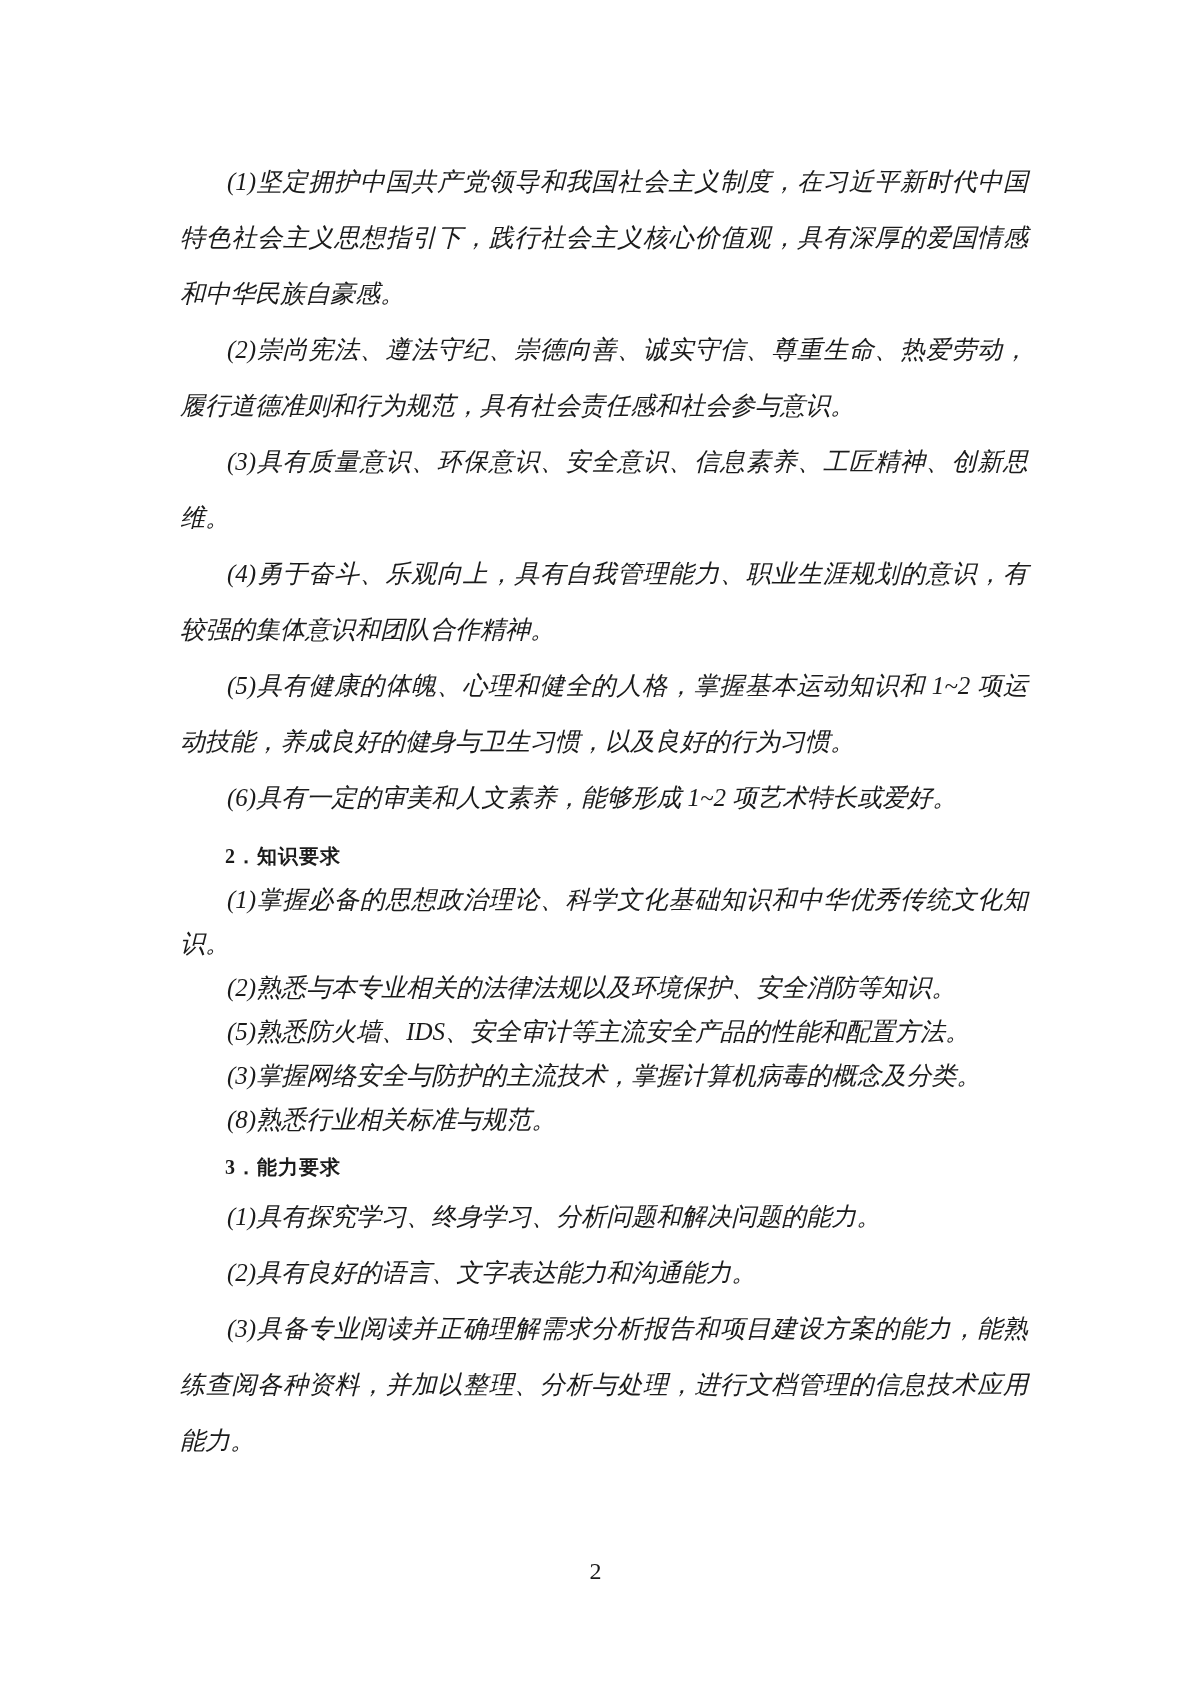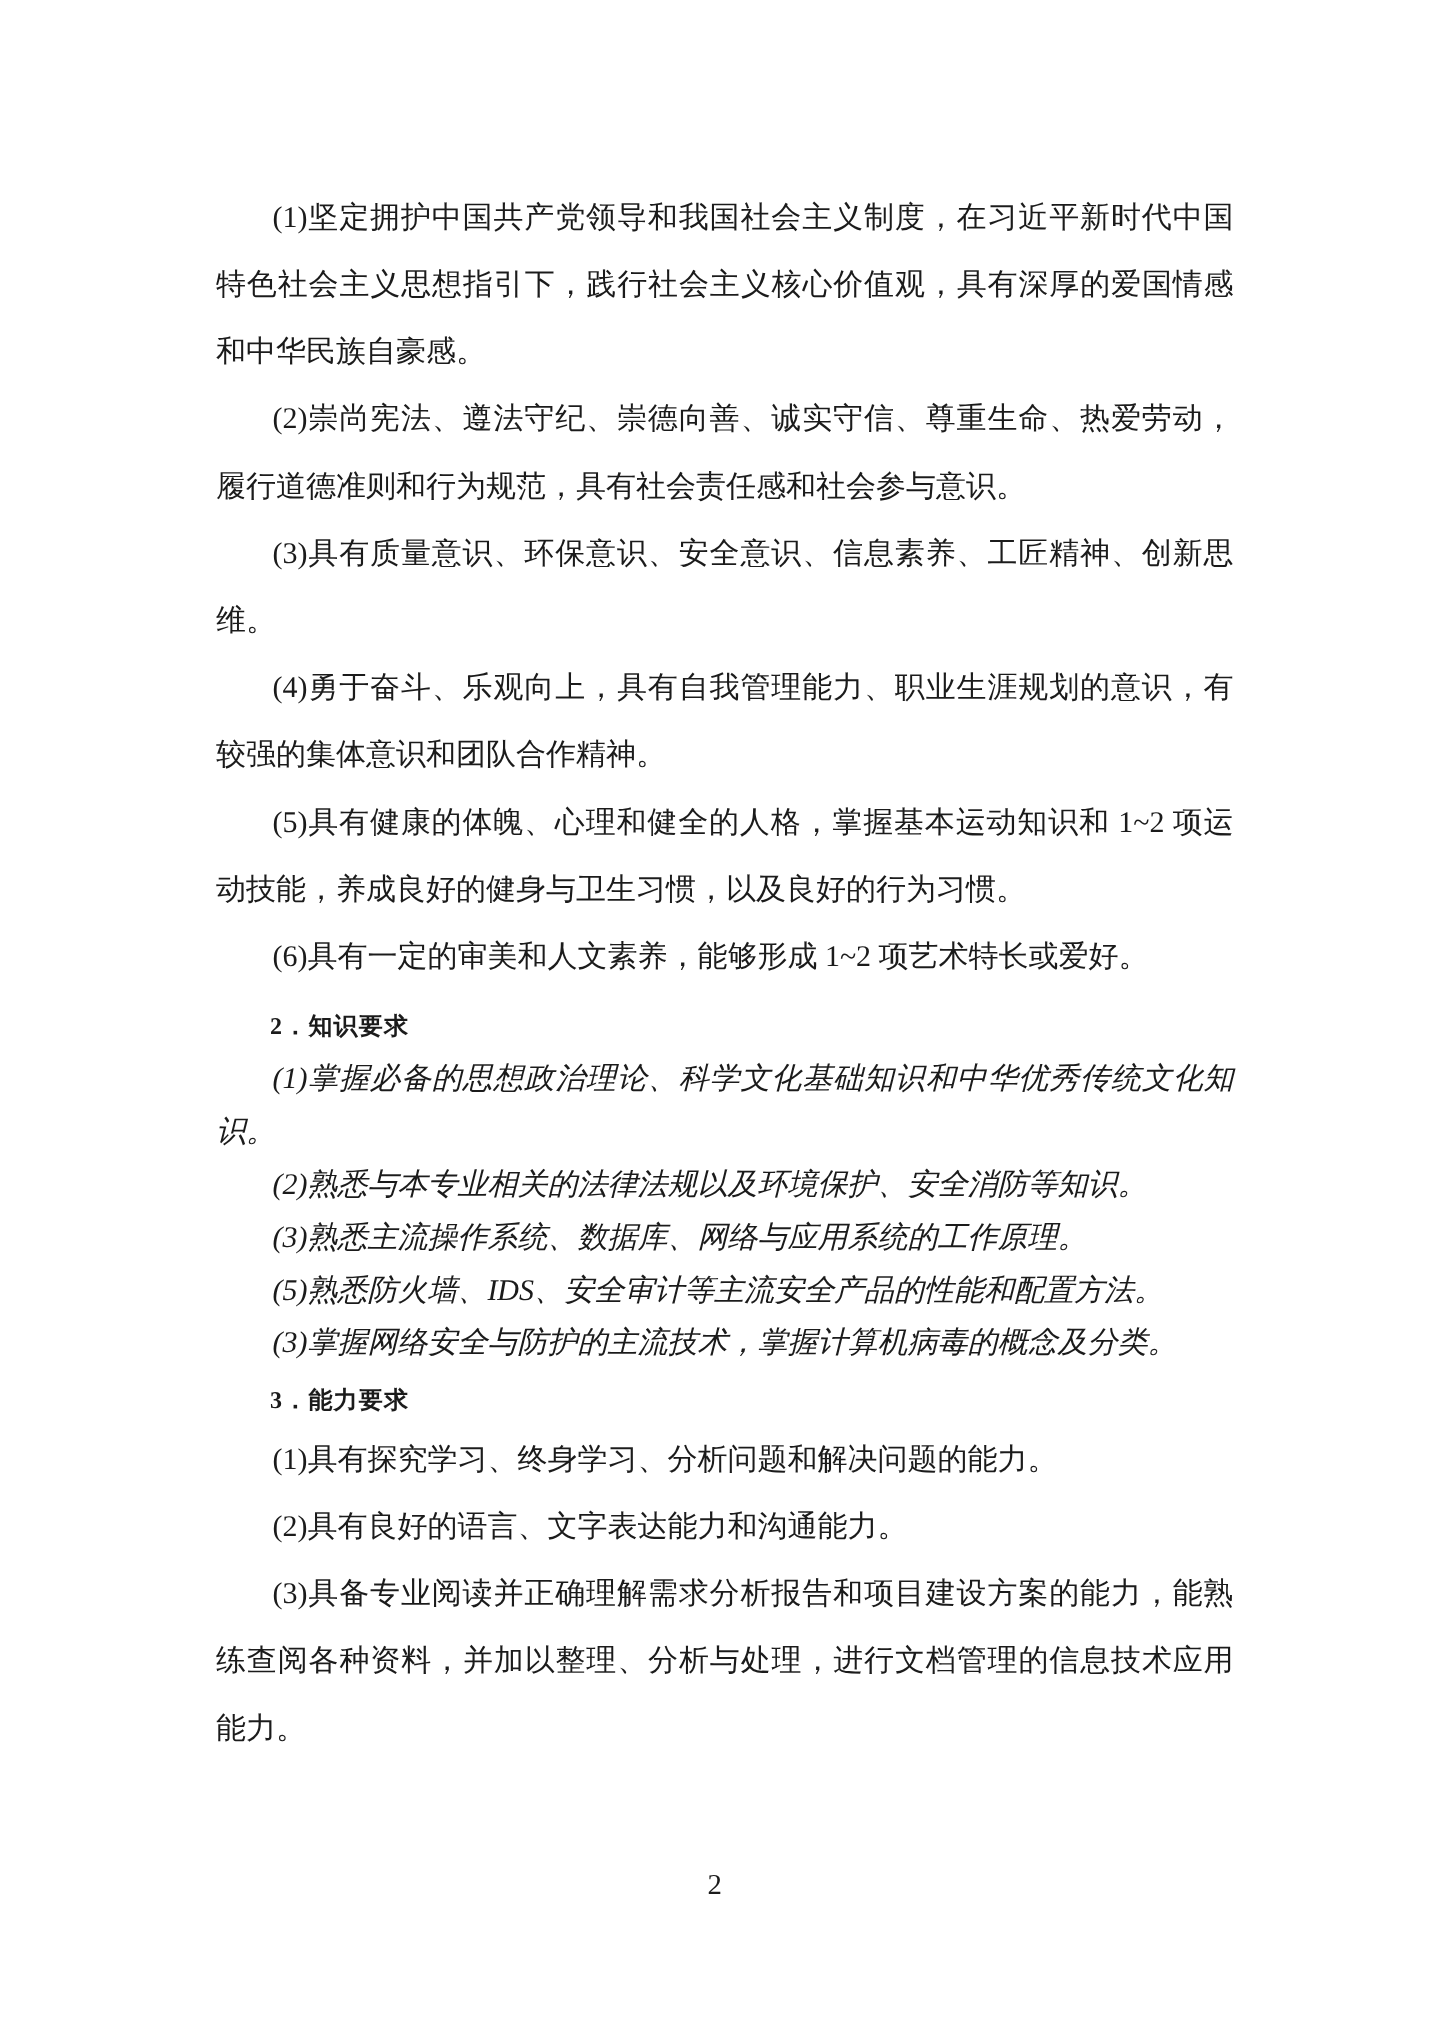--- a/index.html
+++ b/index.html
@@ -25,20 +25,21 @@
     }
     .para {
       margin: 0;
       font-size: 25px;
       text-align: justify;
       text-indent: 47px;
       word-break: break-all;
     }
     .para.wide {
       line-height: 56px;
+      font-style: italic;
     }
     .para.tight {
       line-height: 44px;
       font-style: italic;
     }
     .heading {
       margin: 0;
       font-size: 20px;
       font-weight: bold;
       line-height: 44px;
@@ -71,23 +72,23 @@
     <p class="para wide">(2)崇尚宪法、遵法守纪、崇德向善、诚实守信、尊重生命、热爱劳动，履行道德准则和行为规范，具有社会责任感和社会参与意识。</p>
     <p class="para wide">(3)具有质量意识、环保意识、安全意识、信息素养、工匠精神、创新思维。</p>
     <p class="para wide">(4)勇于奋斗、乐观向上，具有自我管理能力、职业生涯规划的意识，有较强的集体意识和团队合作精神。</p>
     <p class="para wide">(5)具有健康的体魄、心理和健全的人格，掌握基本运动知识和 1~2 项运动技能，养成良好的健身与卫生习惯，以及良好的行为习惯。</p>
     <p class="para wide">(6)具有一定的审美和人文素养，能够形成 1~2 项艺术特长或爱好。</p>
 
     <h2 class="heading h-knowledge">2．知识要求</h2>
 
     <p class="para tight">(1)掌握必备的思想政治理论、科学文化基础知识和中华优秀传统文化知识。</p>
     <p class="para tight">(2)熟悉与本专业相关的法律法规以及环境保护、安全消防等知识。</p>
-    <p class="para tight">(3)熟悉主流操作系统、数据库、网络与应用系统的工作原理。</p>
     <p class="para tight">(5)熟悉防火墙、IDS、安全审计等主流安全产品的性能和配置方法。</p>
     <p class="para tight">(3)掌握网络安全与防护的主流技术，掌握计算机病毒的概念及分类。</p>
+    <p class="para tight">(8)熟悉行业相关标准与规范。</p>
 
     <h2 class="heading h-ability">3．能力要求</h2>
 
     <p class="para wide">(1)具有探究学习、终身学习、分析问题和解决问题的能力。</p>
     <p class="para wide">(2)具有良好的语言、文字表达能力和沟通能力。</p>
     <p class="para wide">(3)具备专业阅读并正确理解需求分析报告和项目建设方案的能力，能熟练查阅各种资料，并加以整理、分析与处理，进行文档管理的信息技术应用能力。</p>
 
   </main>
 
   <div class="page-number">2</div>

